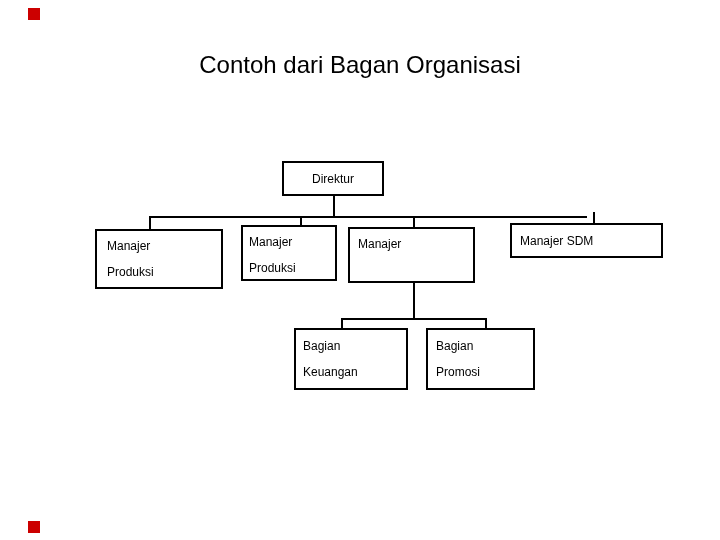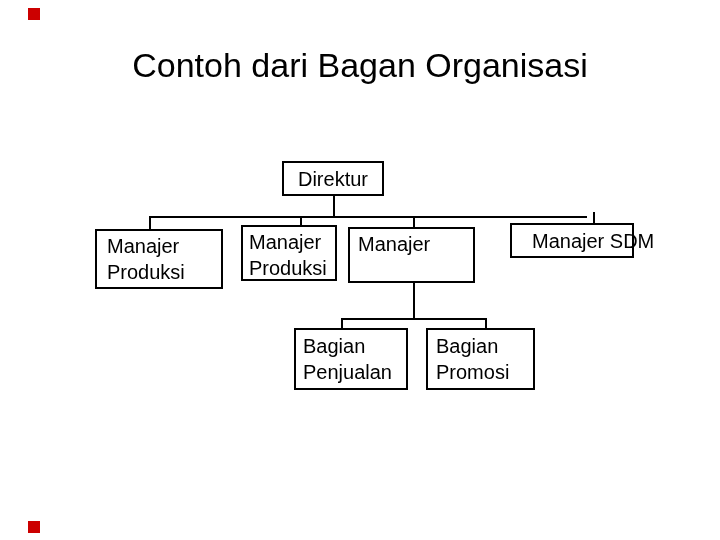--- a/index.html
+++ b/index.html
@@ -15,56 +15,56 @@
     overflow: hidden;
     font-family: "Liberation Sans", "DejaVu Sans", sans-serif;
     color: #000000;
   }
   .title {
     position: absolute;
     top: 46px;
     left: 0;
     width: 720px;
     text-align: center;
-    font-size: 34px;
+    font-size: 24px;
     line-height: 38px;
     color: #000000;
     white-space: nowrap;
   }
   .deco-square {
     position: absolute;
     width: 12px;
     height: 12px;
     background: #cc0000;
   }
   .deco-top { left: 28px; top: 8px; }
   .deco-bottom { left: 28px; top: 521px; }
 
   .node {
     position: absolute;
     box-sizing: border-box;
     border: 2px solid #000000;
     background: #ffffff;
-    font-size: 20px;
+    font-size: 12px;
     line-height: 26px;
     color: #000000;
     white-space: nowrap;
   }
   .node .ln { display: block; }
 
   .node-direktur {
     left: 282px; top: 161px; width: 102px; height: 35px;
     display: flex; align-items: center; justify-content: center;
   }
   .node-keuangan  { left: 95px;  top: 229px; width: 128px; height: 60px; padding: 2px 0 0 10px; }
   .node-produksi  { left: 241px; top: 225px; width: 96px;  height: 56px; padding: 2px 0 0 6px; }
   .node-pemasaran { left: 348px; top: 227px; width: 127px; height: 56px; padding: 2px 0 0 8px; }
   .node-sdm {
-    left: 510px; top: 223px; width: 124px; height: 35px;
-    display: flex; align-items: center; padding-left: 20px;
+    left: 510px; top: 223px; width: 153px; height: 35px;
+    display: flex; align-items: center; padding-left: 8px;
   }
   .node-penjualan { left: 294px; top: 328px; width: 114px; height: 62px; padding: 3px 0 0 7px; }
   .node-promosi   { left: 426px; top: 328px; width: 109px; height: 62px; padding: 3px 0 0 8px; }
 
   .line {
     position: absolute;
     background: #000000;
   }
   .v-direktur      { left: 333px; top: 195px; width: 2px;   height: 21px; }
   .h-bus1          { left: 150px; top: 216px; width: 437px; height: 2px; }
@@ -115,21 +115,21 @@
   <div class="node node-pemasaran">
     <span class="ln">Manajer</span>
   </div>
 
   <div class="node node-sdm">
     <span class="ln">Manajer SDM</span>
   </div>
 
   <div class="node node-penjualan">
     <span class="ln">Bagian</span>
-    <span class="ln">Penjualan</span>
+    <span class="ln">Keuangan</span>
   </div>
 
   <div class="node node-promosi">
     <span class="ln">Bagian</span>
     <span class="ln">Promosi</span>
   </div>
 
 </div>
 
 </body></html>

